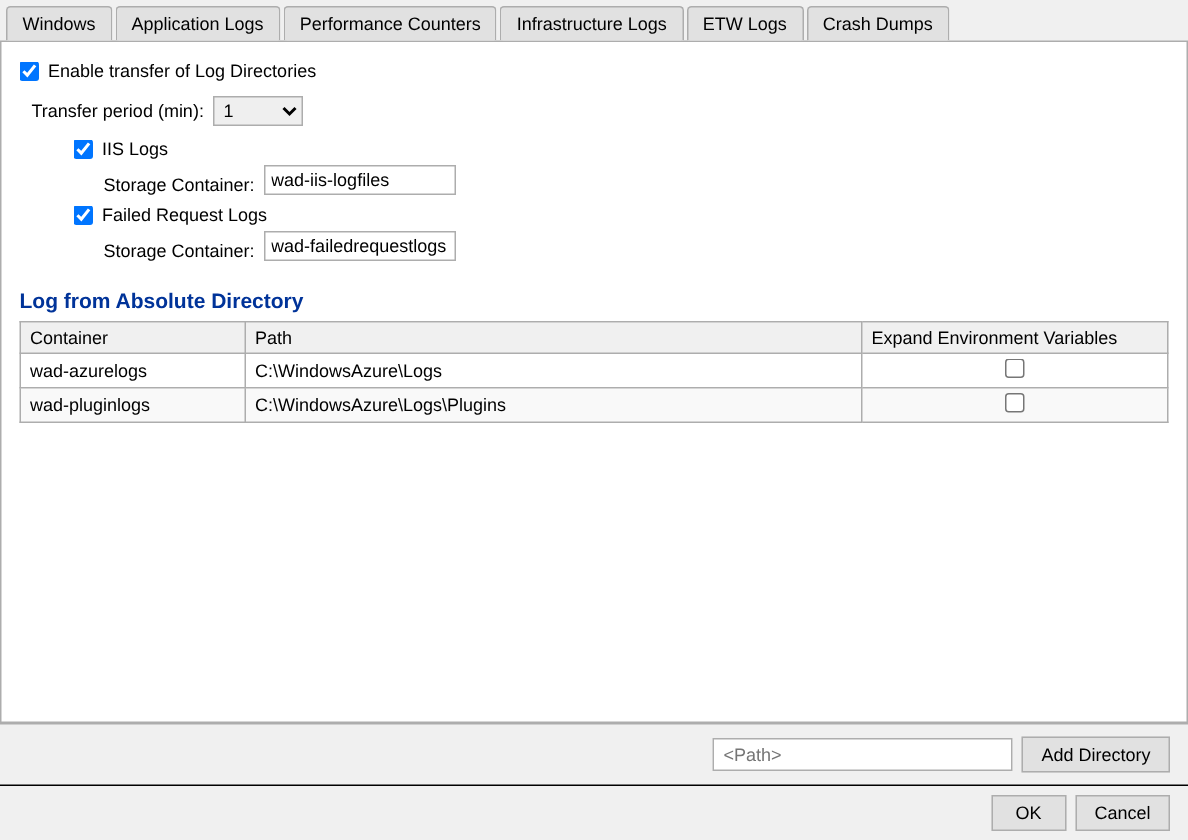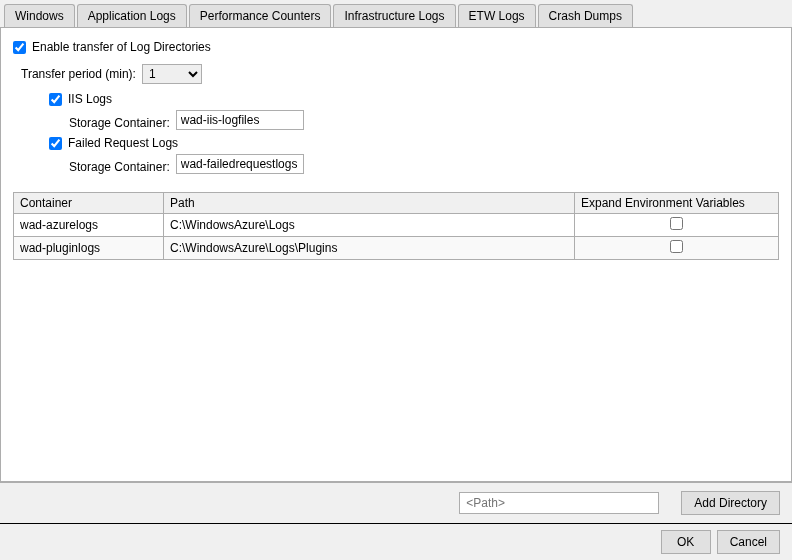--- a/index.html
+++ b/index.html
@@ -160,21 +160,21 @@
     
     .bottom-panel {
       display: flex;
       flex-direction: row;
       align-items: center;
       justify-content: flex-end;
       padding: 8px 12px;
       background: #f0f0f0;
       border-top: 1px solid #adadad;
       flex-shrink: 0;
-      gap: 22px;
+      gap: 6px;
     }
     .path-input {
       font-size: 12px;
       padding: 3px 6px;
       border: 1px solid #adadad;
       width: 200px;
       color: #999;
     }
     .btn {
       font-size: 12px;
@@ -245,20 +245,21 @@
         <input type="checkbox" checked="" id="failedChk" style="">
         <label for="failedChk">Failed Request Logs</label>
       </div>
       <div class="storage-row">
         <label>Storage Container:</label>
         <input type="text" value="wad-failedrequestlogs" style="">
       </div>
     </div>
 
     <div class="abs-dir-section">
+      <div class="abs-dir-title">Log from Absolute Directory</div>
       <table class="dir-table">
         <thead>
           <tr>
             <th style="width:150px">Container</th>
             <th>Path</th>
             <th class="th-expand" style="width:204px">Expand Environment Variables</th>
           </tr>
         </thead>
         <tbody id="table-body">
         <tr>

